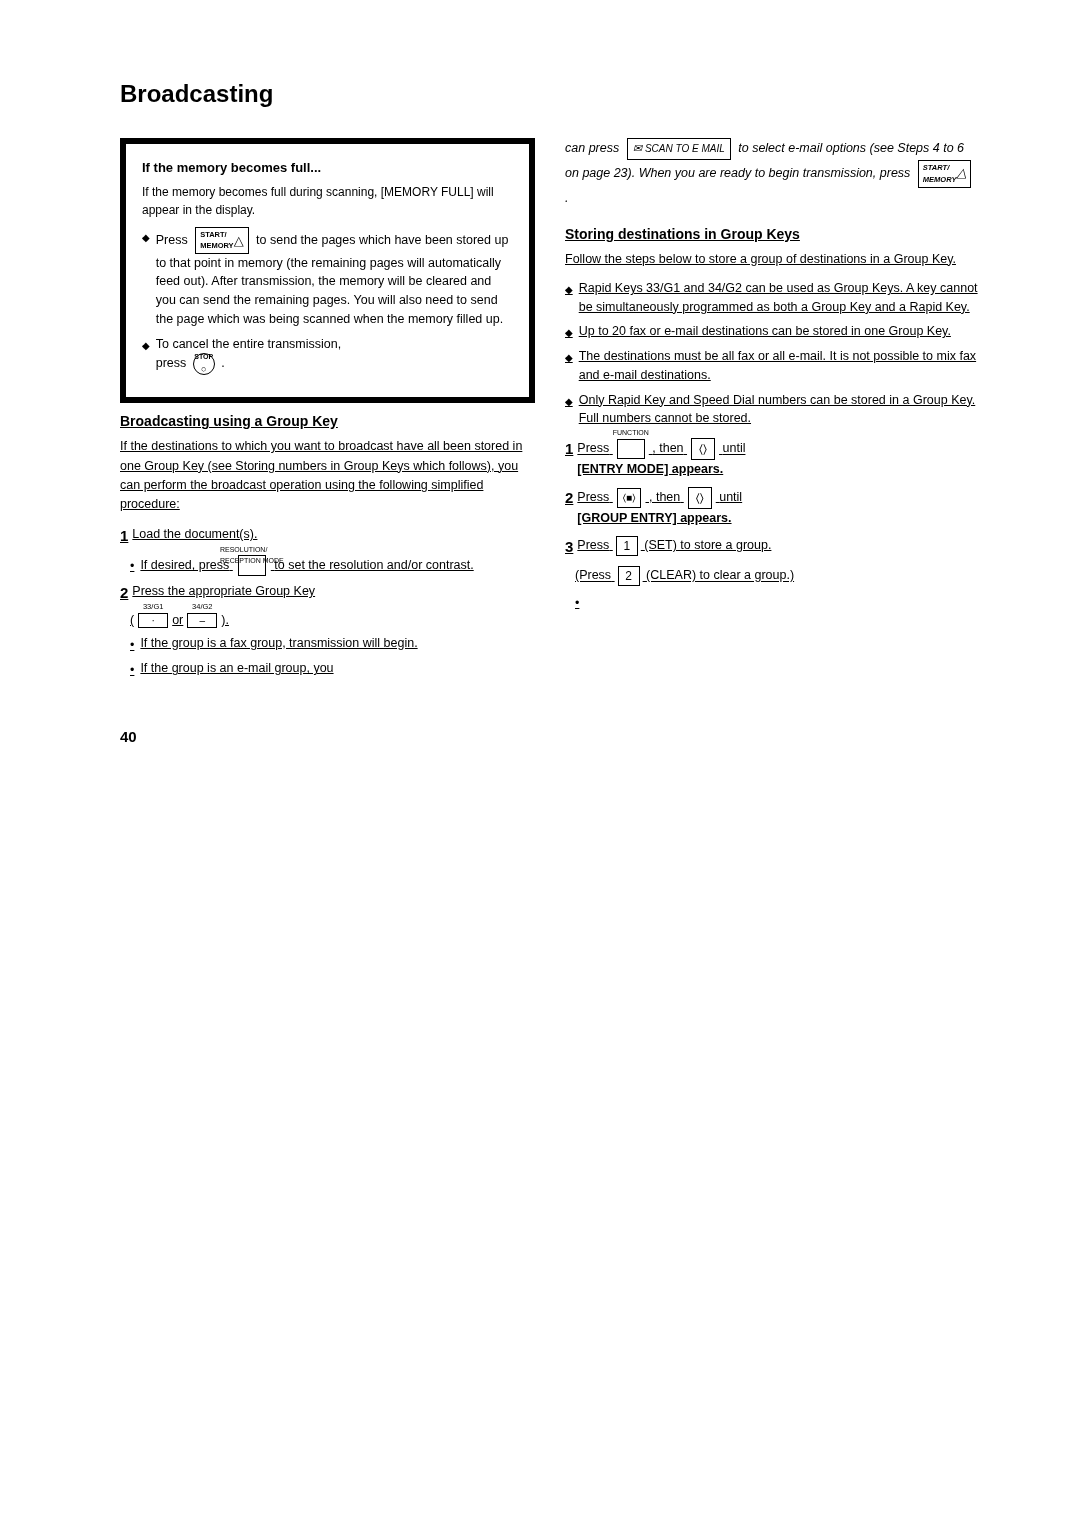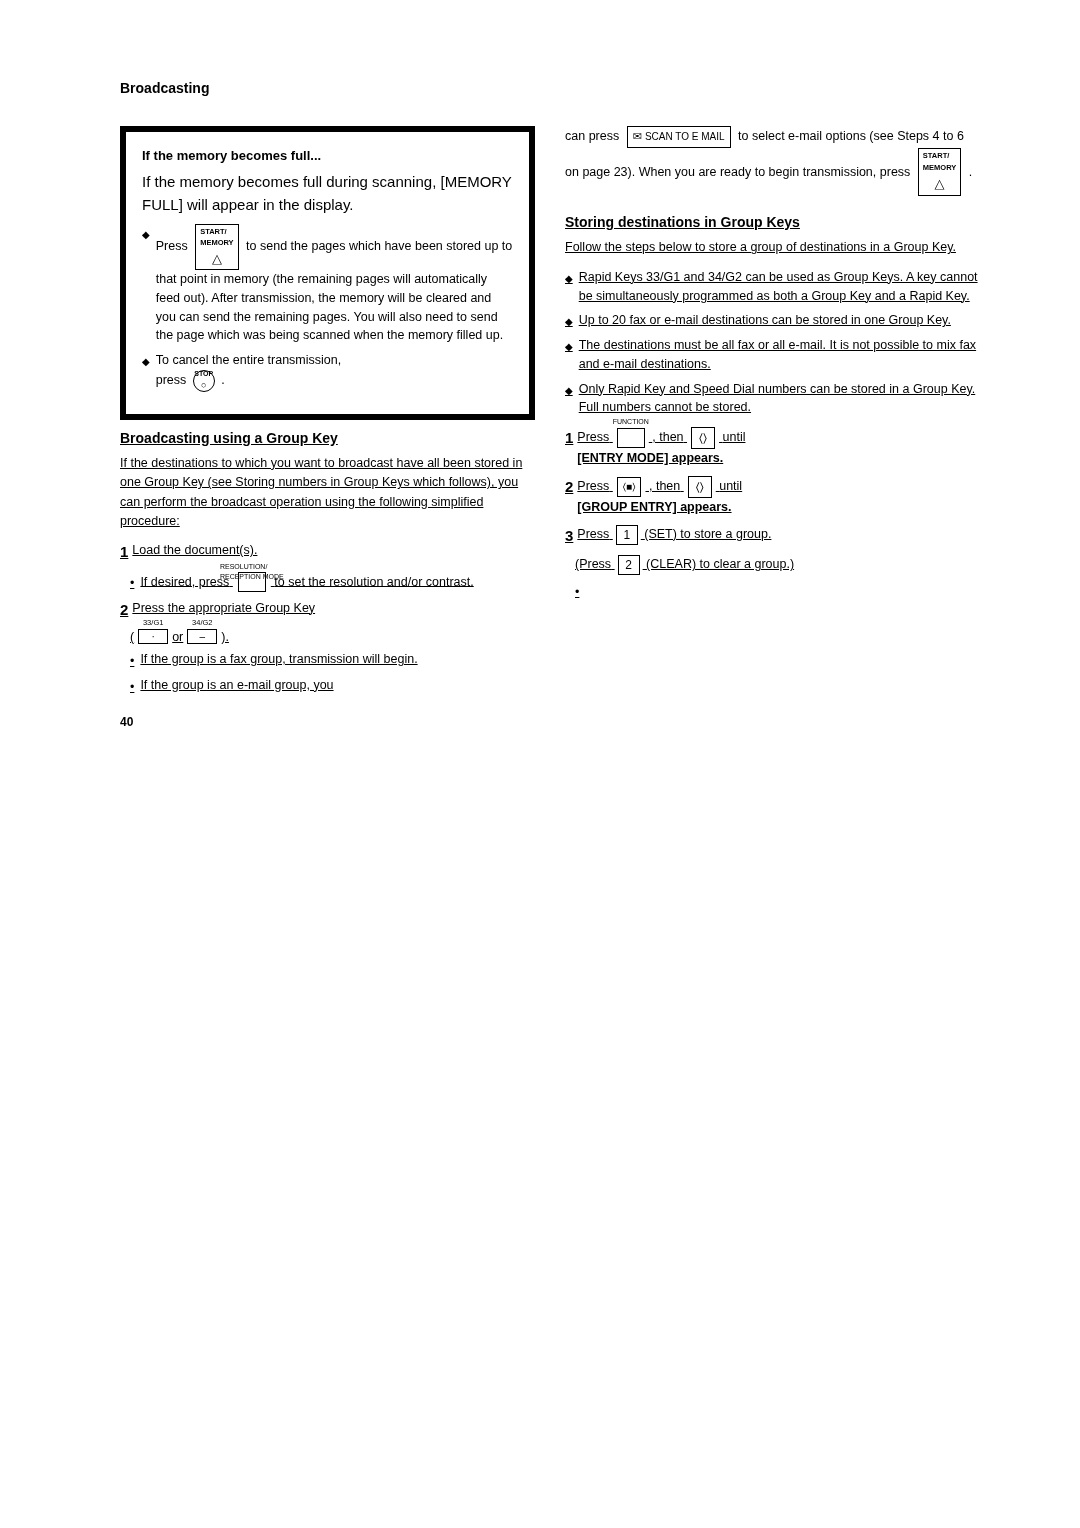--- a/index.html
+++ b/index.html
@@ -6,21 +6,21 @@
     body {
       background: #fff;
       font-family: Arial, Helvetica, sans-serif;
       font-size: 13px;
       color: #000;
       width: 1080px;
       min-height: 1528px;
       padding: 80px 100px 60px 120px;
     }
     h1.page-title {
-      font-size: 14px;
+      font-size: 24px;
       font-weight: bold;
       margin-bottom: 30px;
     }
     .two-col {
       display: flex;
       gap: 30px;
     }
     .col-left {
       flex: 1;
     }
@@ -31,21 +31,21 @@
       border: 6px solid #000000;
       padding: 16px 16px;
       margin-bottom: 10px;
     }
     .box-title {
       font-weight: bold;
       font-size: 13px;
       margin-bottom: 8px;
     }
     .box p {
-      font-size: 15px;
+      font-size: 12px;
       line-height: 1.5;
       margin-bottom: 8px;
     }
     .bullet-diamond {
       display: flex;
       align-items: flex-start;
       margin-bottom: 6px;
       font-size: 12.5px;
       line-height: 1.5;
     }
@@ -121,21 +121,20 @@
       padding: 1px 5px;
       font-size: 10px;
       vertical-align: middle;
       gap: 3px;
     }
     .scan-badge .icon-envelope {
       font-size: 11px;
     }
     .start-mem-btn {
       display: inline-flex;
-      flex-direction: column;
       align-items: center;
       border: 1px solid #000;
       padding: 1px 4px;
       font-size: 9px;
       vertical-align: middle;
       min-width: 28px;
     }
     .start-mem-btn .sm-top {
       font-size: 7.5px;
       font-weight: bold;
@@ -179,21 +178,22 @@
       align-items: center;
       justify-content: center;
       border: 1px solid #000;
       min-width: 22px;
       min-height: 20px;
       font-size: 12px;
       vertical-align: middle;
     }
     .page-num {
       font-weight: bold;
-      font-size: 12px;
+      font-size: 15px;
+      margin-top: 30px;
     }
     .right-section {
       margin-bottom: 18px;
       text-decoration: underline;
     }
     .indent-block {
       margin-left: 10px;
     }
   </style>
 </head>
@@ -287,21 +287,21 @@
       </div>
       <div class="bullet-dot">
         <span class="dot">•</span>
         <span>If the group is an e-mail group, you</span>
       </div>
     </div>
   </div>
 
   <div class="col-right">
 
-    <div style="font-size:12.5px;line-height:1.6;margin-bottom:18px;">
+    <div style="font-size:12.5px;line-height:1.6;margin-bottom:18px;font-style:italic;">
       <span>can press</span>
       <span class="scan-badge" style="margin:0 4px;">
         <span class="icon-envelope">✉</span>
         <span>SCAN TO E MAIL</span>
       </span>
       <span>to select e-mail options (see Steps 4 to 6  on page 23). When you are ready to begin transmission, press</span>
       <span class="start-mem-btn" style="margin:0 4px;">
         <span class="sm-top">START/<br>MEMORY</span>
         <span class="sm-icon">△</span>
       </span>

